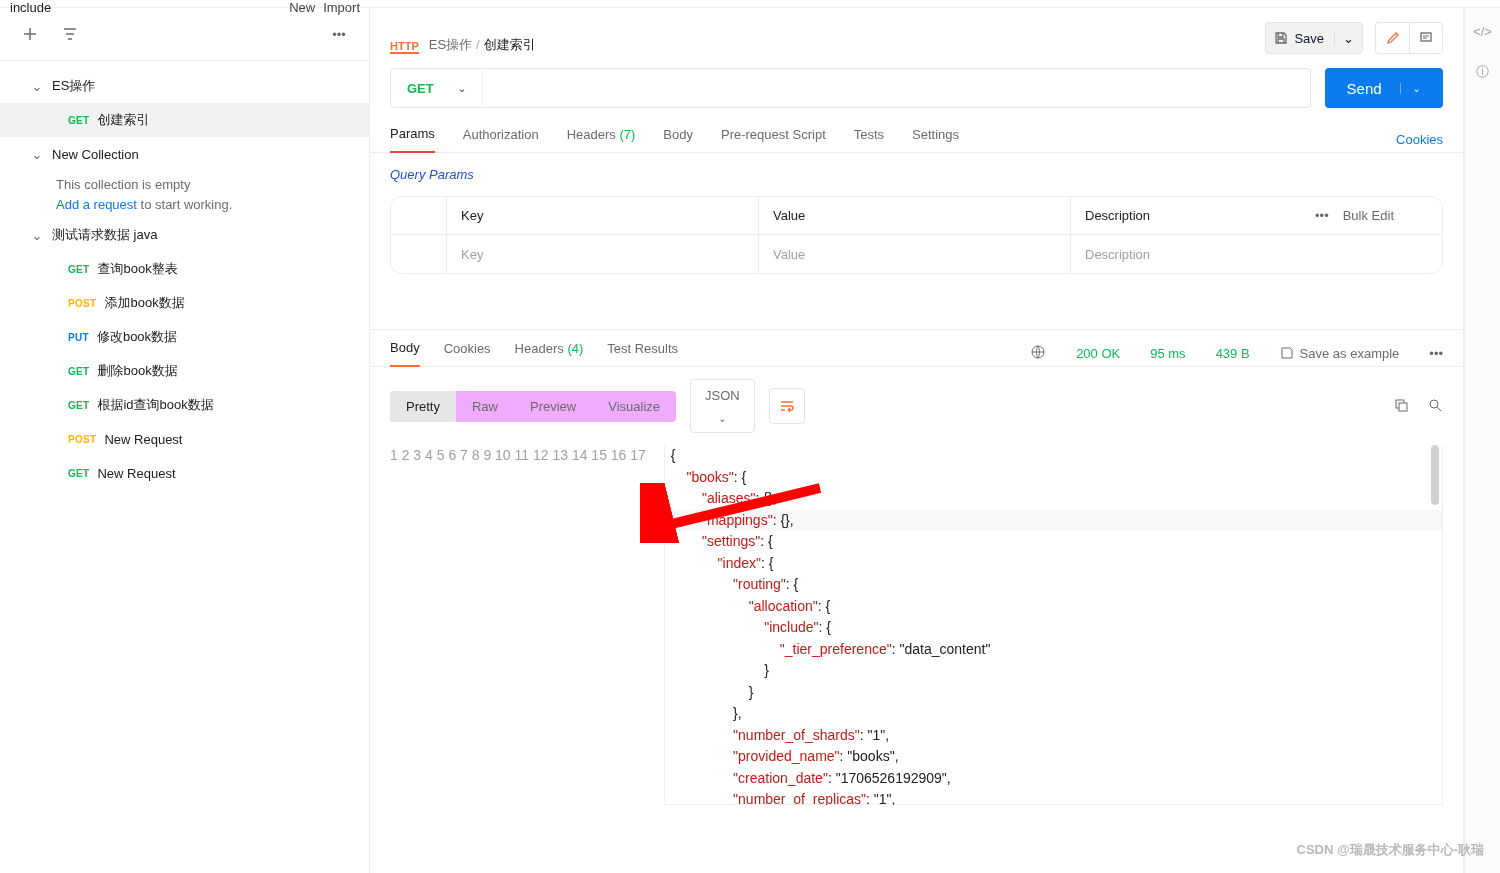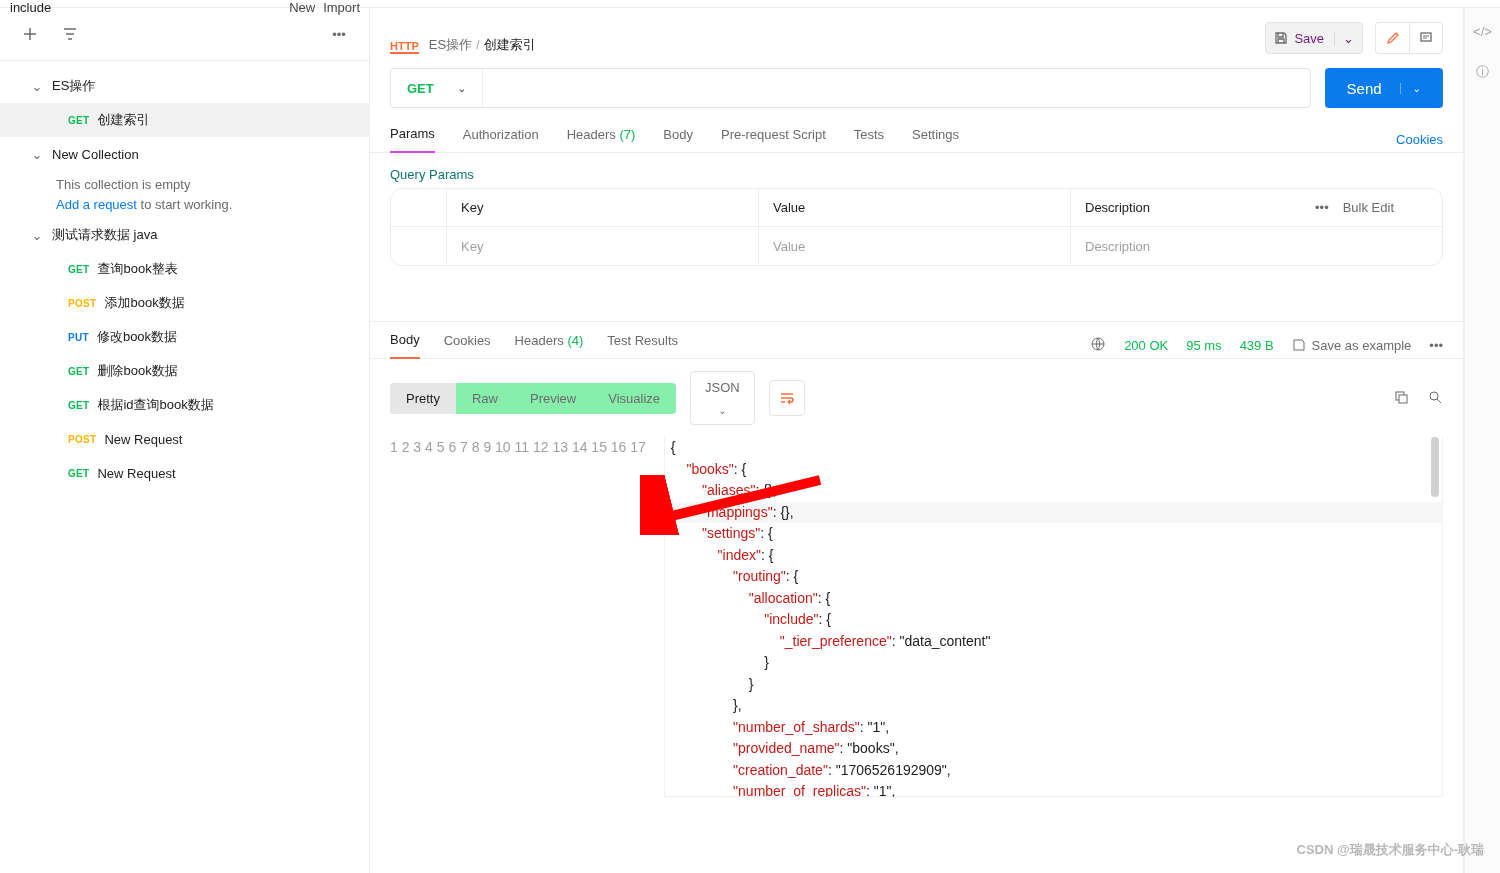--- a/index.html
+++ b/index.html
@@ -22,62 +22,62 @@
 .m-get{color:#0cbb52;}
 .m-post{color:#ffb400;}
 .m-put{color:#097bed;}
 .empty-msg{padding:4px 16px 4px 56px;color:#6b6b6b;line-height:1.5;}
 .empty-msg a{color:#097bed;text-decoration:none;}
 .content{flex:1;display:flex;flex-direction:column;border-right:1px solid #ededed;}
 .crumb-row{display:flex;align-items:flex-end;padding:14px 20px;gap:10px;}
 .crumbs{color:#6b6b6b;}
 .crumbs .sep{margin:0 4px;color:#aaa;}
 .crumb-row .right{margin-left:auto;display:flex;gap:12px;align-items:center;}
-.save-btn{display:flex;align-items:center;gap:6px;background:#f2f2f2;border:1px solid #e4e4e4;border-radius:4px;height:32px;padding:0 8px;color:#701a75;cursor:pointer;}
+.save-btn{display:flex;align-items:center;gap:6px;background:#f2f2f2;border:1px solid #e4e4e4;border-radius:4px;height:32px;padding:0 8px;color:#0f172a;cursor:pointer;}
 .save-btn .split{border-left:1px solid #ddd;padding-left:8px;margin-left:4px;}
 .mini-btns{display:flex;gap:0;}
 .mini-btn{width:34px;height:32px;display:flex;align-items:center;justify-content:center;border:1px solid #e4e4e4;color:#6b6b6b;cursor:pointer;}
 .mini-btn.first{border-radius:4px 0 0 4px;border-right:none;}
 .mini-btn.first svg{stroke:#ff6c37;}
 .mini-btn.last{border-radius:0 4px 4px 0;}
 .url-row{display:flex;padding:0 20px;gap:14px;align-items:center;}
 .url-box{flex:1;display:flex;border:1px solid #e4e4e4;border-radius:4px;height:40px;}
 .method-sel{display:flex;align-items:center;gap:24px;padding:0 16px;border-right:1px solid #eee;color:#0cbb52;font-weight:600;cursor:pointer;}
 .method-sel .chev2{color:#6b6b6b;font-size:10px;}
 .url-input{flex:1;border:none;outline:none;padding:0 14px;font-size:14px;color:#212121;}
 .send-btn{background:#097bed;color:#fff;border-radius:4px;height:40px;display:flex;align-items:center;padding:0 22px;font-size:15px;font-weight:500;cursor:pointer;}
 .send-btn .split{border-left:1px solid rgba(255,255,255,.4);margin-left:18px;padding-left:12px;font-size:10px;}
 .req-tabs{display:flex;gap:28px;padding:18px 20px 0;border-bottom:1px solid #ededed;color:#6b6b6b;align-items:center;}
 .req-tab{padding-bottom:10px;cursor:pointer;}
-.req-tab.active{color:#212121;border-bottom:2px solid #d946ef;margin-bottom:-1px;}
+.req-tab.active{color:#212121;border-bottom:2px solid #ef4444;margin-bottom:-1px;}
 .req-tab .count{color:#0cbb52;}
 .cookies-link{margin-left:auto;color:#097bed;font-weight:500;cursor:pointer;}
 .qp-section{padding:14px 20px 0;}
-.qp-title{color:#0f766e;font-size:13px;margin-bottom:6px;}
+.qp-title{color:#1d4ed8;font-size:13px;margin-bottom:14px;font-style:italic;}
 .qp-table{border:1px solid #ededed;border-radius:12px;}
 .qp-head,.qp-row{display:flex;height:38px;align-items:center;}
 .qp-head{border-bottom:1px solid #ededed;color:#212121;}
 .qp-cell{padding:0 14px;border-right:1px solid #ededed;height:100%;display:flex;align-items:center;color:#6b6b6b;}
 .qp-cell.chk{width:56px;}
 .qp-cell.key{width:312px;}
 .qp-cell.val{width:312px;}
 .qp-cell.desc{flex:1;border-right:none;}
 .qp-head .qp-cell{color:#212121;}
 .qp-row .qp-cell{color:#a0a0a0;}
 .qp-bulk{position:absolute;right:48px;display:flex;gap:14px;align-items:center;color:#6b6b6b;}
 .qp-head{position:relative;}
 .spacer{height:56px;border-bottom:1px solid #ededed;}
 .resp-tabs{display:flex;align-items:center;padding:10px 20px 0;gap:24px;color:#6b6b6b;border-bottom:1px solid #ededed;}
 .resp-tab{padding-bottom:10px;cursor:pointer;}
 .resp-tab.active{color:#212121;border-bottom:2px solid #ff6c37;margin-bottom:-1px;}
 .resp-tab .count{color:#0cbb52;}
-.resp-right{margin-left:auto;display:flex;gap:18px;align-items:center;color:#6b6b6b;}
+.resp-right{margin-left:auto;display:flex;gap:30px;align-items:center;color:#6b6b6b;}
 .status{color:#0cbb52;}
 .view-row{display:flex;align-items:center;padding:12px 20px;gap:14px;}
-.view-tabs{display:flex;background:#86efac;border-radius:4px;overflow:hidden;}
+.view-tabs{display:flex;background:#f0abfc;border-radius:4px;overflow:hidden;}
 .view-tab{padding:8px 16px;color:#6b6b6b;cursor:pointer;}
 .view-tab.active{color:#212121;background:#e6e6e6;}
 .json-sel{display:flex;align-items:center;gap:10px;padding:8px 14px;border:1px solid #e4e4e4;border-radius:4px;color:#6b6b6b;cursor:pointer;flex-direction:column;}
 .wrap-btn{width:36px;height:36px;display:flex;align-items:center;justify-content:center;border:1px solid #e4e4e4;border-radius:4px;color:#ff6c37;cursor:pointer;}
 .view-right{margin-left:auto;display:flex;gap:18px;color:#6b6b6b;}
 .code-area{display:flex;font-family:Menlo,Consolas,monospace;font-size:14px;line-height:21.5px;padding:0 20px;position:relative;height:360px;overflow:hidden;}
 .gutter{text-align:right;color:#a0a0a0;padding-right:18px;user-select:none;min-width:34px;}
 .code{white-space:pre;color:#212121;flex:1;position:relative;border:1px solid #f0f0f0;border-top:none;padding-left:6px;}
 .code .hl{position:absolute;left:0;right:0;height:21.5px;background:#f7f7f7;top:64.5px;z-index:-1;}
 .k{color:#c41a16;}

